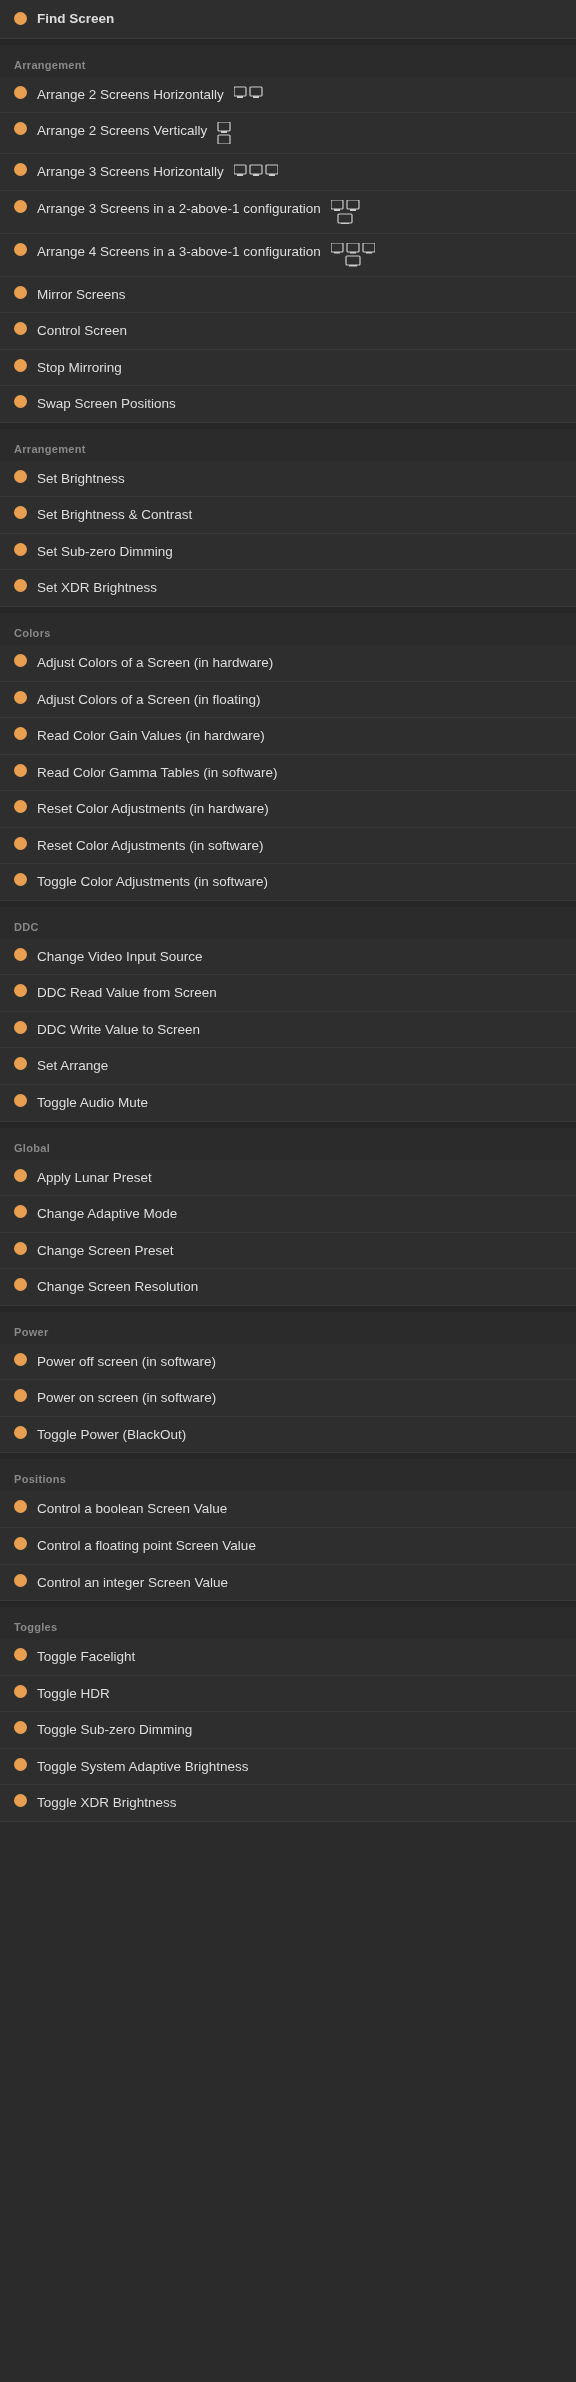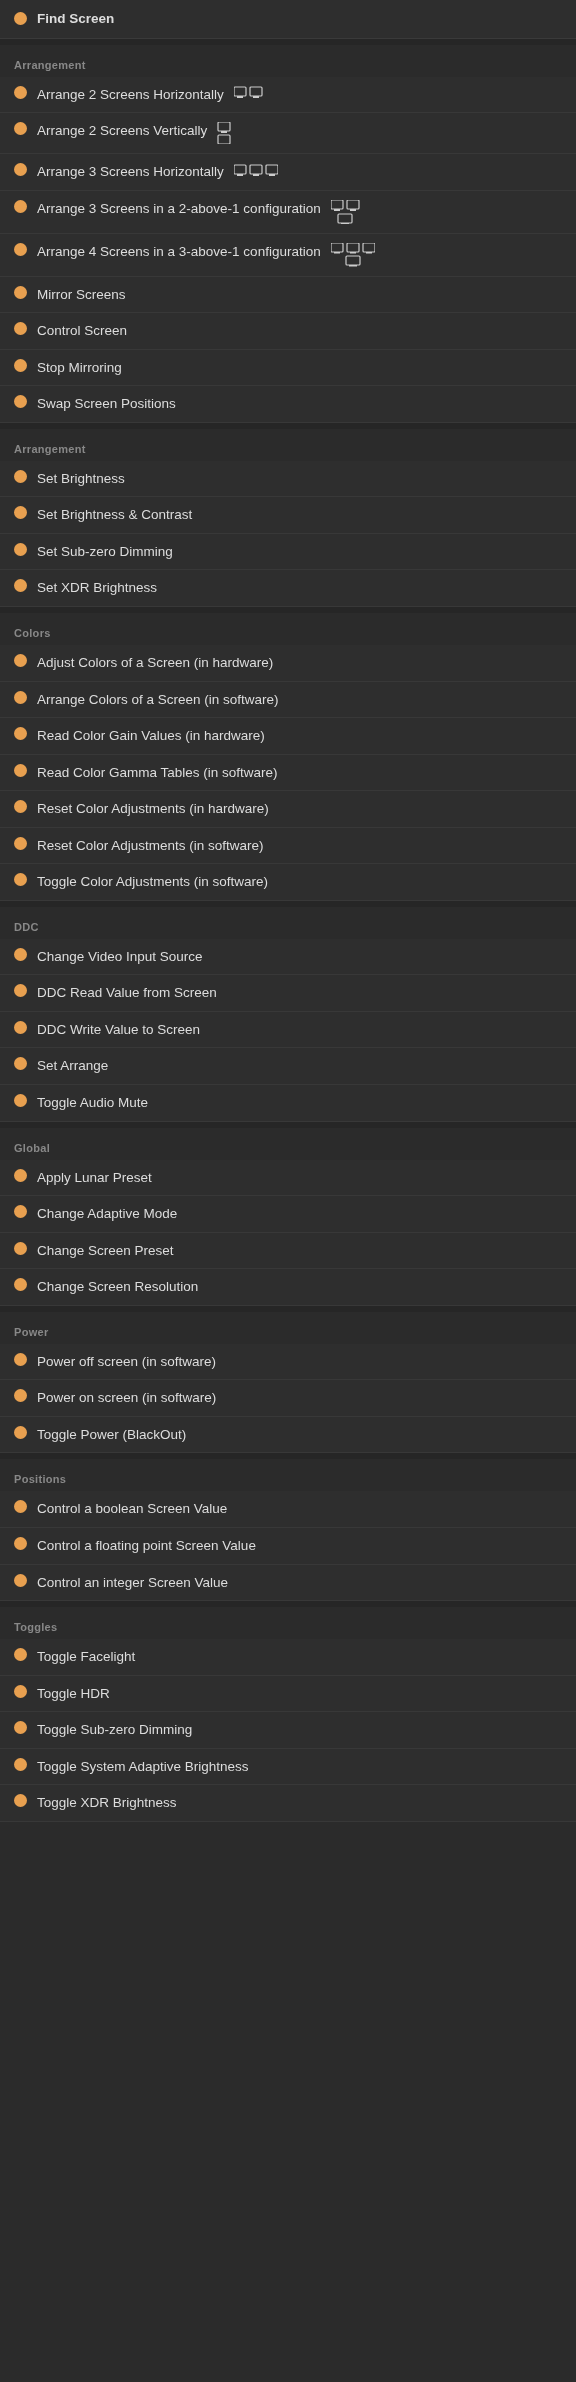--- a/index.html
+++ b/index.html
@@ -178,21 +178,21 @@
         <span class="item-label">Set XDR Brightness</span>
       </div>
       <div class="section-spacer"></div>
       <div class="section-header">Colors</div>
       <div class="list-item">
         <span class="dot"></span>
         <span class="item-label">Adjust Colors of a Screen (in hardware)</span>
       </div>
       <div class="list-item">
         <span class="dot"></span>
-        <span class="item-label">Arrange Colors of a Screen (in software)</span>
+        <span class="item-label">Adjust Colors of a Screen (in floating)</span>
       </div>
       <div class="list-item">
         <span class="dot"></span>
         <span class="item-label">Read Color Gain Values (in hardware)</span>
       </div>
       <div class="list-item">
         <span class="dot"></span>
         <span class="item-label">Read Color Gamma Tables (in software)</span>
       </div>
       <div class="list-item">

